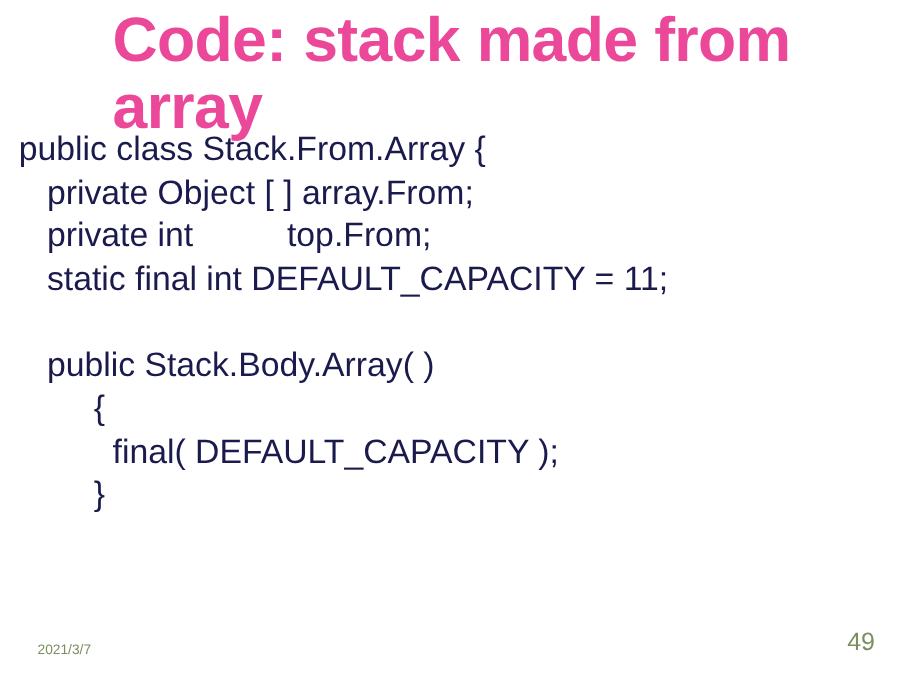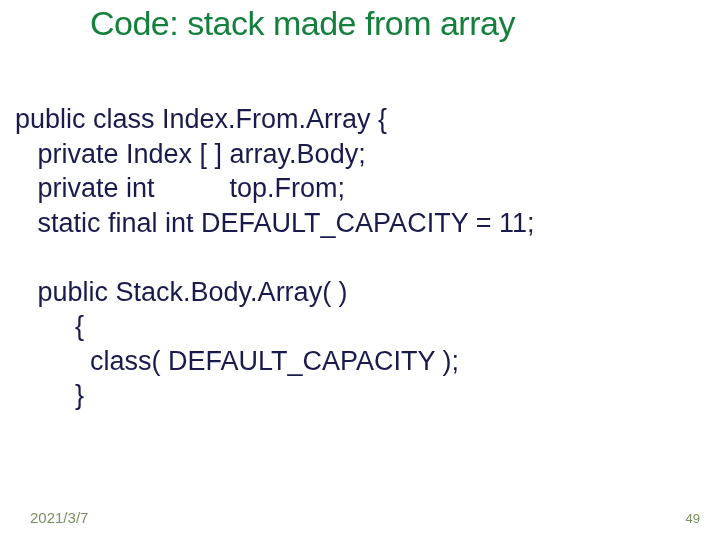--- a/index.html
+++ b/index.html
@@ -9,59 +9,59 @@
     height: 540px;
     background: #ffffff;
     font-family: Arial, Helvetica, sans-serif;
     overflow: hidden;
     position: relative;
   }
   .title {
     position: absolute;
     left: 90px;
     top: 6px;
-    font-size: 34px;
-    font-weight: normal;
-    color: #15803d;
+    font-size: 50px;
+    font-weight: bold;
+    color: #ec4899;
     line-height: 1.05;
     letter-spacing: -0.5px;
   }
   .body {
     position: absolute;
     left: 15px;
     top: 102px;
     font-size: 27px;
     color: #1a1a4d;
     line-height: 1.28;
     white-space: pre;
   }
   .footer-date {
     position: absolute;
     left: 30px;
     bottom: 14px;
-    font-size: 15px;
+    font-size: 11px;
     color: #7a8f5f;
   }
   .footer-num {
     position: absolute;
     right: 20px;
     bottom: 14px;
-    font-size: 13px;
+    font-size: 20px;
     color: #7a8f5f;
   }
 </style>
 </head>
 <body>
 
 <div class="title">Code: stack made from array</div>
 
-<div class="body"><span>public class Index.From.Array {</span>
-<span>   private Index [ ] array.Body;</span>
+<div class="body"><span>public class Stack.From.Array {</span>
+<span>   private Object [ ] array.From;</span>
 <span>   private int          top.From;</span>
 <span>   static final int DEFAULT_CAPACITY = 11;</span>
 <span></span>
 <span>   public Stack.Body.Array( )</span>
 <span>        {</span>
-<span>          class( DEFAULT_CAPACITY );</span>
+<span>          final( DEFAULT_CAPACITY );</span>
 <span>        }</span></div>
 
 <div class="footer-date">2021/3/7</div>
 <div class="footer-num">49</div>
 
 </body></html>

